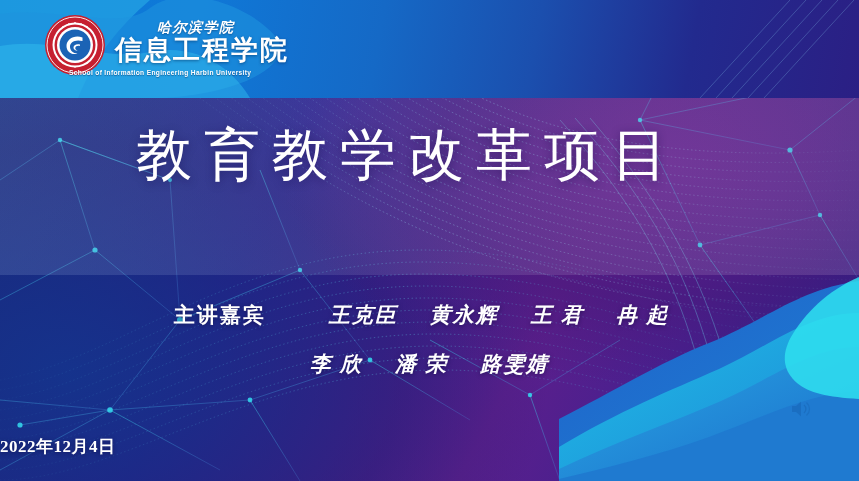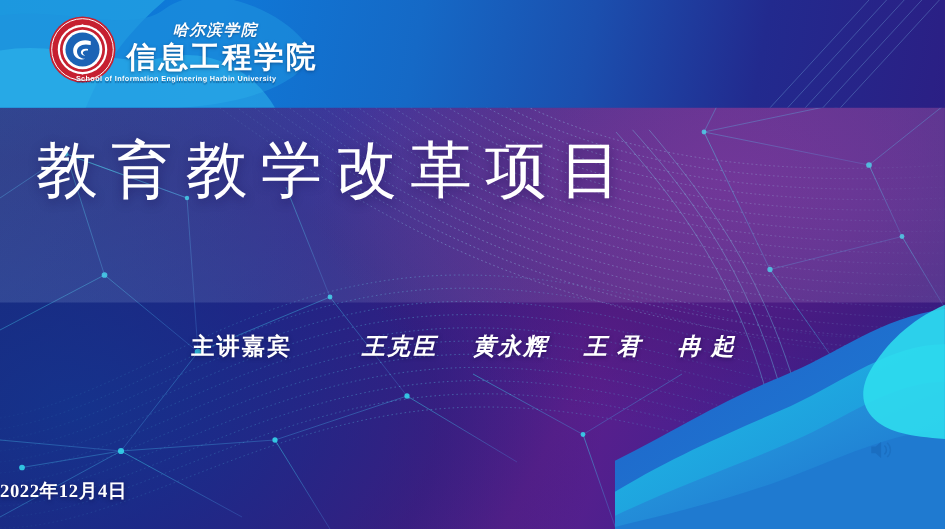--- a/index.html
+++ b/index.html
@@ -50,37 +50,37 @@
   .logo-texts{ position:relative; padding-top:2px; }
   .cn-school{
     font-family:"Liberation Serif", serif;
     font-size:14px; font-weight:bold; font-style:italic;
     color:#ffffff; letter-spacing:1.5px;
     margin-left:42px; margin-bottom:1px;
     text-shadow:0 1px 2px rgba(0,40,90,0.5);
     white-space:nowrap;
   }
   .cn-college{
-    font-family:Liberation Serif, serif;
+    font-family:Liberation Mono, monospace;
     font-size:27px; font-weight:bold; color:#ffffff;
     letter-spacing:2px; line-height:1.05;
     text-shadow:0 1px 3px rgba(0,40,90,0.55);
     white-space:nowrap;
   }
   .en-line{
     font-size:6.6px; color:#ffffff; font-weight:bold;
     letter-spacing:0.35px; white-space:nowrap;
     margin-top:3px; margin-left:-46px;
     text-shadow:0 1px 1px rgba(0,40,90,0.5);
   }
 
   
   .title-block{
     position:absolute; left:0; top:122px; width:680px;
-    text-align:left; pointer-events:none;padding-left:21px;
+    text-align:right; pointer-events:none;padding-left:21px;
   }
   .title-line{
     font-family:"Liberation Sans", sans-serif;
     font-size:56px; font-weight:300; color:#ffffff;
     letter-spacing:12px; line-height:1.17;
     text-indent:12px;
     text-shadow:0 2px 10px rgba(20,10,70,0.45);
     white-space:nowrap;
   }
 
@@ -282,20 +282,23 @@
   </div>
 
   <div class="title-block">
     <div class="title-line">教育教学改革项目</div>
   </div>
 
   <div class="speakers">
     <div class="sp-row r1">
       <span class="sp-label">主讲嘉宾</span><span class="sp-name">王克臣</span><span class="sp-name">黄永辉</span><span class="sp-name">王 君</span><span class="sp-name">冉 起</span>
     </div>
+    <div class="sp-row r2">
+      <span class="sp-name">李 欣</span><span class="sp-name">潘 荣</span><span class="sp-name">路雯婧</span>
+    </div>
   </div>
 
   <div class="date">2022年12月4日</div>
 
   <svg class="brwaves" width="300" height="230" viewBox="0 0 300 230">
     <defs>
       <linearGradient id="bw1" x1="0" y1="0" x2="1" y2="1">
         <stop offset="0%" stop-color="#1f62c9"></stop>
           <stop offset="100%" stop-color="#1e7fd4"></stop>
       </linearGradient>

